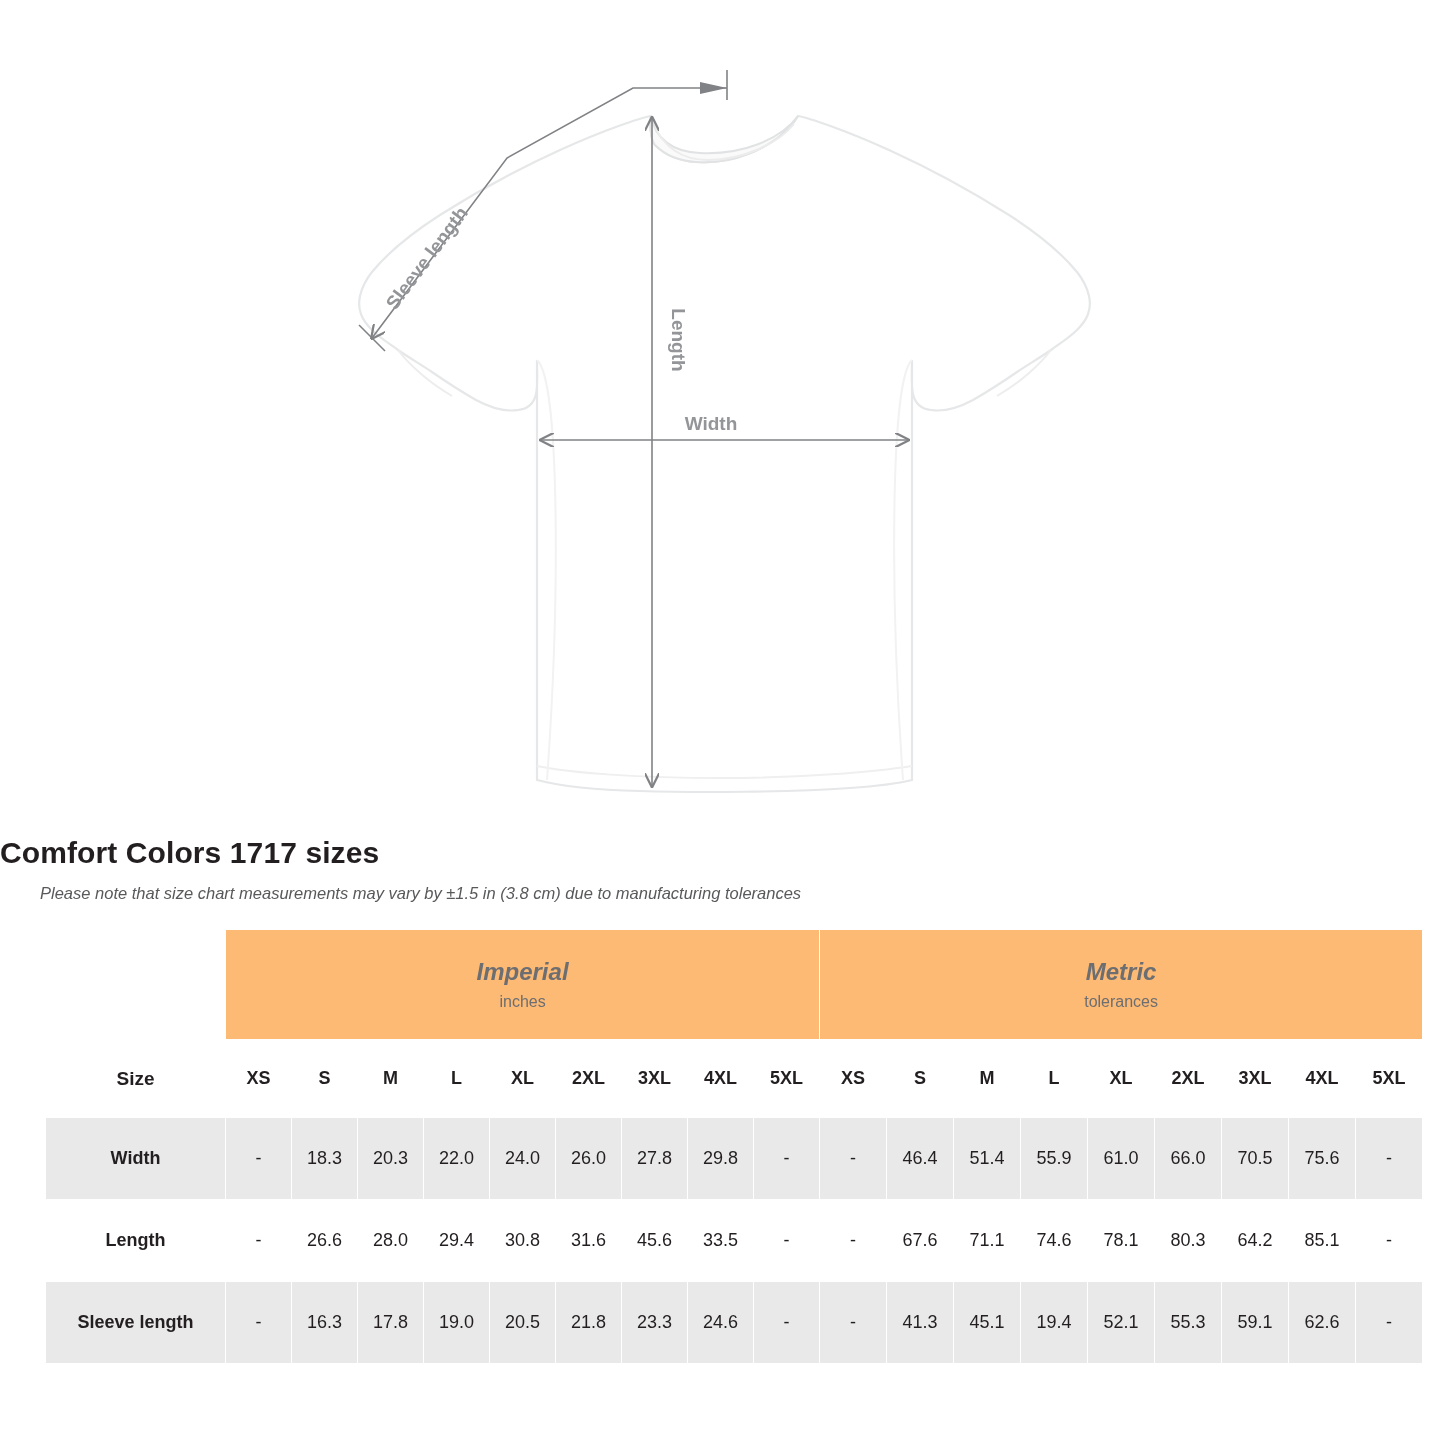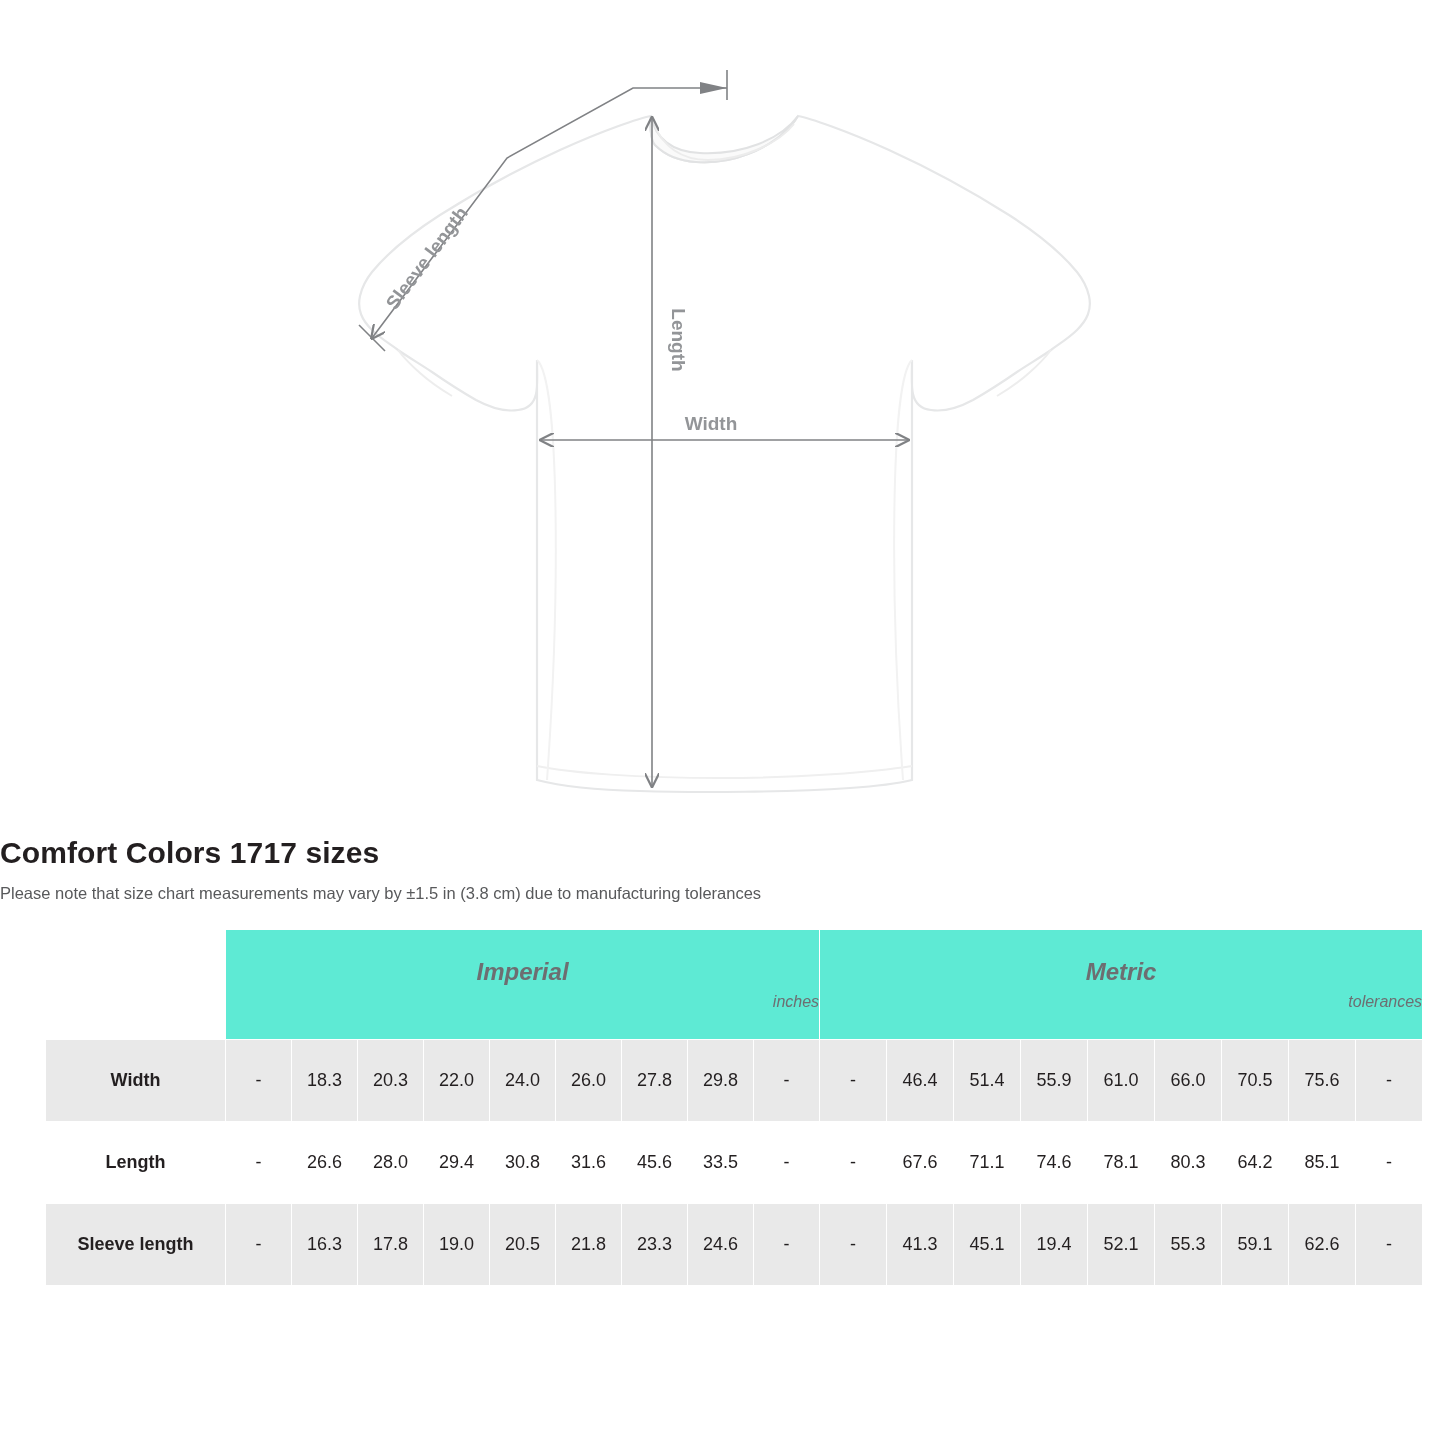--- a/index.html
+++ b/index.html
@@ -30,58 +30,58 @@
     margin-top: 6px;
   }
   .chart-title {
     font-size: 30px;
     font-weight: bold;
     color: #231f20;
     letter-spacing: 0.1px;
   }
   .chart-note {
     font-size: 16.5px;
+    font-style: italic;
     color: #58595b;
     margin-top: 14px;
+    padding-left: 40px;
   }
 
   
   .table-wrap {
     margin: 26px 45px 0 45px;
   }
   table.size-table {
     border-collapse: collapse;
     width: 1355px;
     table-layout: fixed;
   }
   table.size-table td, table.size-table th {
     border: 1px solid #ffffff;
     text-align: center;
     font-size: 17px;
     color: #231f20;
     padding: 0;
   }
   .unit-head {
-    background: #5eead4;
+    background: #fdba74;
     height: 110px;
     vertical-align: middle;
   }
   .unit-head .u-name {
     font-size: 24px;
     font-style: italic;
     font-weight: bold;
     color: #6d6e71;
     line-height: 1.2;
   }
   .unit-head .u-sub {
     font-size: 16px;
-    font-style: italic;
     color: #6d6e71;
     margin-top: 6px;
-    text-align: right;
   }
   .blank-cell { background: #ffffff; border: none !important; }
 
   tr.head-row td {
     background: #ffffff;
     height: 78px;
     font-weight: bold;
     font-size: 18px;
     color: #231f20;
   }
@@ -204,20 +204,41 @@
           <td class="unit-head" colspan="9">
             <div class="u-name">Imperial</div>
             <div class="u-sub">inches</div>
           </td>
           <td class="unit-head" colspan="9">
             <div class="u-name">Metric</div>
             <div class="u-sub">tolerances</div>
           </td>
         </tr>
 
+        <tr class="head-row">
+          <td class="rowlabel">Size</td>
+          <td>XS</td>
+          <td>S</td>
+          <td>M</td>
+          <td>L</td>
+          <td>XL</td>
+          <td>2XL</td>
+          <td>3XL</td>
+          <td>4XL</td>
+          <td>5XL</td>
+          <td>XS</td>
+          <td>S</td>
+          <td>M</td>
+          <td>L</td>
+          <td>XL</td>
+          <td>2XL</td>
+          <td>3XL</td>
+          <td>4XL</td>
+          <td>5XL</td>
+        </tr>
 
         <tr class="data-row shaded">
           <td class="rowlabel">Width</td>
           <td class="val">-</td>
           <td class="val">18.3</td>
           <td class="val">20.3</td>
           <td class="val">22.0</td>
           <td class="val">24.0</td>
           <td class="val">26.0</td>
           <td class="val">27.8</td>

